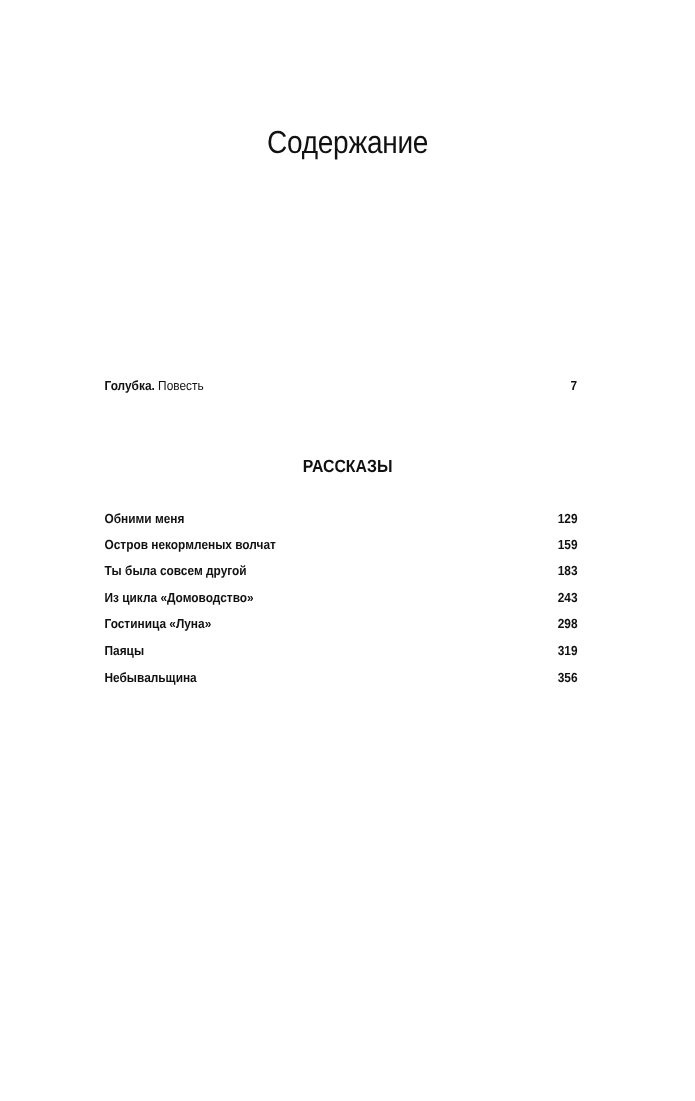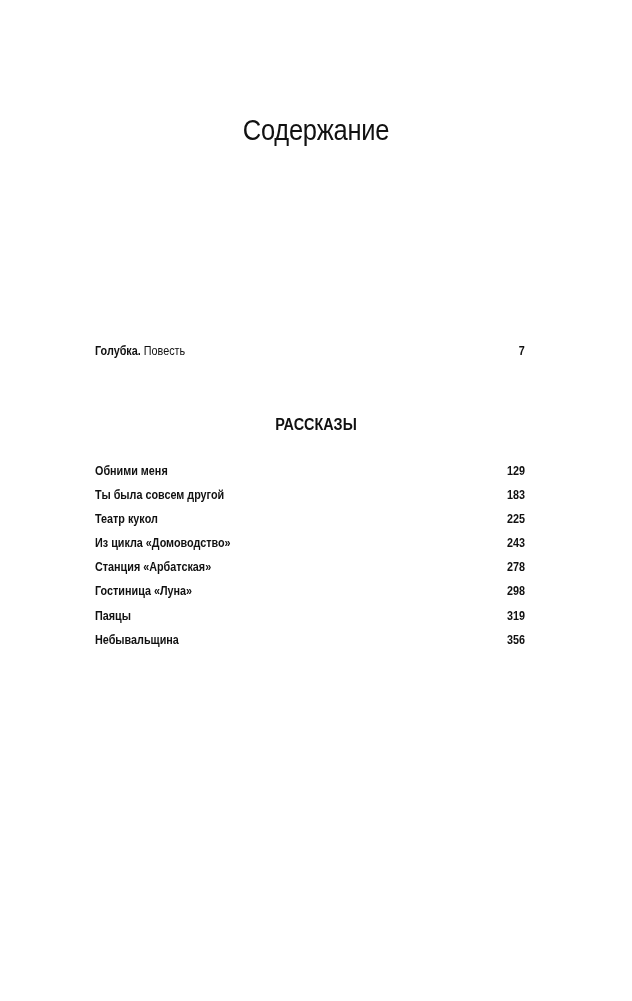--- a/index.html
+++ b/index.html
@@ -33,34 +33,30 @@
 </div>
 
 <div class="section">РАССКАЗЫ</div>
 
 <div class="list">
   <div class="row">
     <span class="title-txt">Обними меня</span>
     <span class="page">129</span>
   </div>
   <div class="row">
+    <span class="title-txt">Остров некормленых волчат</span>
+    <span class="page">159</span>
+  </div>
+  <div class="row">
     <span class="title-txt">Ты была совсем другой</span>
     <span class="page">183</span>
   </div>
   <div class="row">
-    <span class="title-txt">Театр кукол</span>
-    <span class="page">225</span>
-  </div>
-  <div class="row">
     <span class="title-txt">Из цикла «Домоводство»</span>
     <span class="page">243</span>
-  </div>
-  <div class="row">
-    <span class="title-txt">Станция «Арбатская»</span>
-    <span class="page">278</span>
   </div>
   <div class="row">
     <span class="title-txt">Гостиница «Луна»</span>
     <span class="page">298</span>
   </div>
   <div class="row">
     <span class="title-txt">Паяцы</span>
     <span class="page">319</span>
   </div>
   <div class="row">

